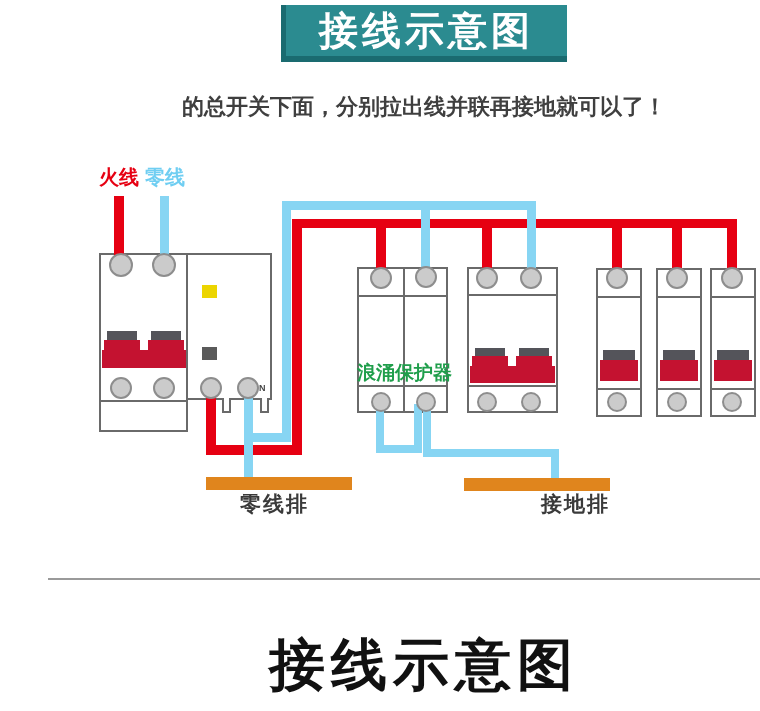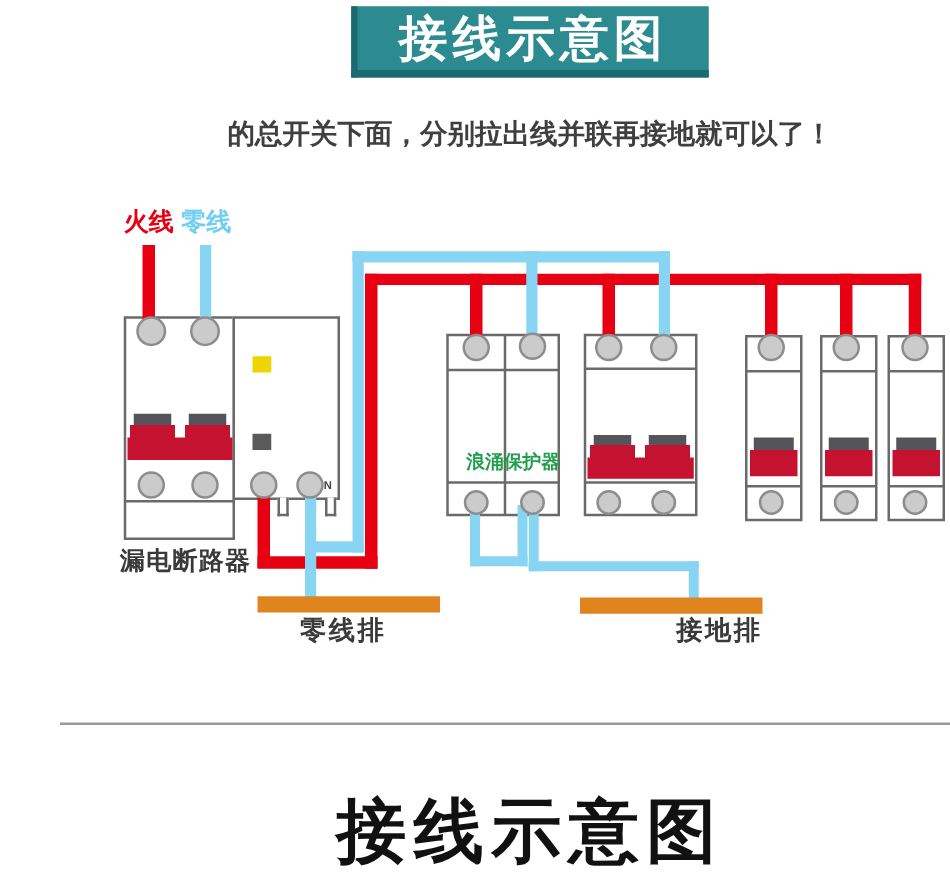--- a/index.html
+++ b/index.html
@@ -27,21 +27,21 @@
        border-top:none;box-sizing:border-box;z-index:1;}
   .term{position:absolute;border-radius:50%;background:#cbcbcb;border:2px solid #8d8d8d;
         box-sizing:border-box;z-index:3;}
   .cap{position:absolute;background:#54545a;z-index:2;}
   .thandle{position:absolute;background:#c41230;z-index:2;}
   .sq{position:absolute;z-index:2;}
   .bar{position:absolute;height:13px;background:#e0851d;z-index:2;}
   .lbl{position:absolute;font-weight:bold;color:#3a3a3a;z-index:4;white-space:nowrap;}
 
   .spd-lbl{position:absolute;left:313px;top:360px;width:91px;text-align:right;
-           font-size:15px;font-weight:bold;color:#1f9e4b;z-index:3;white-space:nowrap;}
+           font-size:19px;font-weight:bold;color:#1f9e4b;z-index:3;white-space:nowrap;}
   .n-lbl{position:absolute;left:215px;top:383px;font-size:9px;font-weight:bold;color:#444;z-index:4;}
 
   .divider{position:absolute;left:4px;top:578px;width:752px;height:2px;background:#9a9a9a;}
   .footer-title{position:absolute;left:0;top:628px;width:760px;text-align:center;
                 font-size:56px;font-weight:900;color:#111;letter-spacing:6px;z-index:5;}
 </style>
 </head>
 <body>
 
 <div class="stage">
@@ -157,20 +157,19 @@
   <div class="term" style="left:562px;top:267px;width:22px;height:22px;"></div>
   <div class="term" style="left:622px;top:267px;width:22px;height:22px;"></div>
   <div class="term" style="left:677px;top:267px;width:22px;height:22px;"></div>
   <div class="term" style="left:563px;top:392px;width:20px;height:20px;"></div>
   <div class="term" style="left:623px;top:392px;width:20px;height:20px;"></div>
   <div class="term" style="left:678px;top:392px;width:20px;height:20px;"></div>
 
   <div class="bar" style="left:162px;top:477px;width:146px;"></div>
   <div class="bar" style="left:420px;top:478px;width:146px;"></div>
 
-  <div class="lbl" style="left:52px;top:435px;font-size:20px;letter-spacing:1px;">漏电断路器</div>
   <div class="lbl" style="left:196px;top:490px;font-size:21px;letter-spacing:2px;">零线排</div>
   <div class="lbl" style="left:497px;top:490px;font-size:21px;letter-spacing:2px;">接地排</div>
 
   <div class="divider"></div>
   <div class="footer-title">接线示意图</div>
 
 </div>
 
 </body></html>

